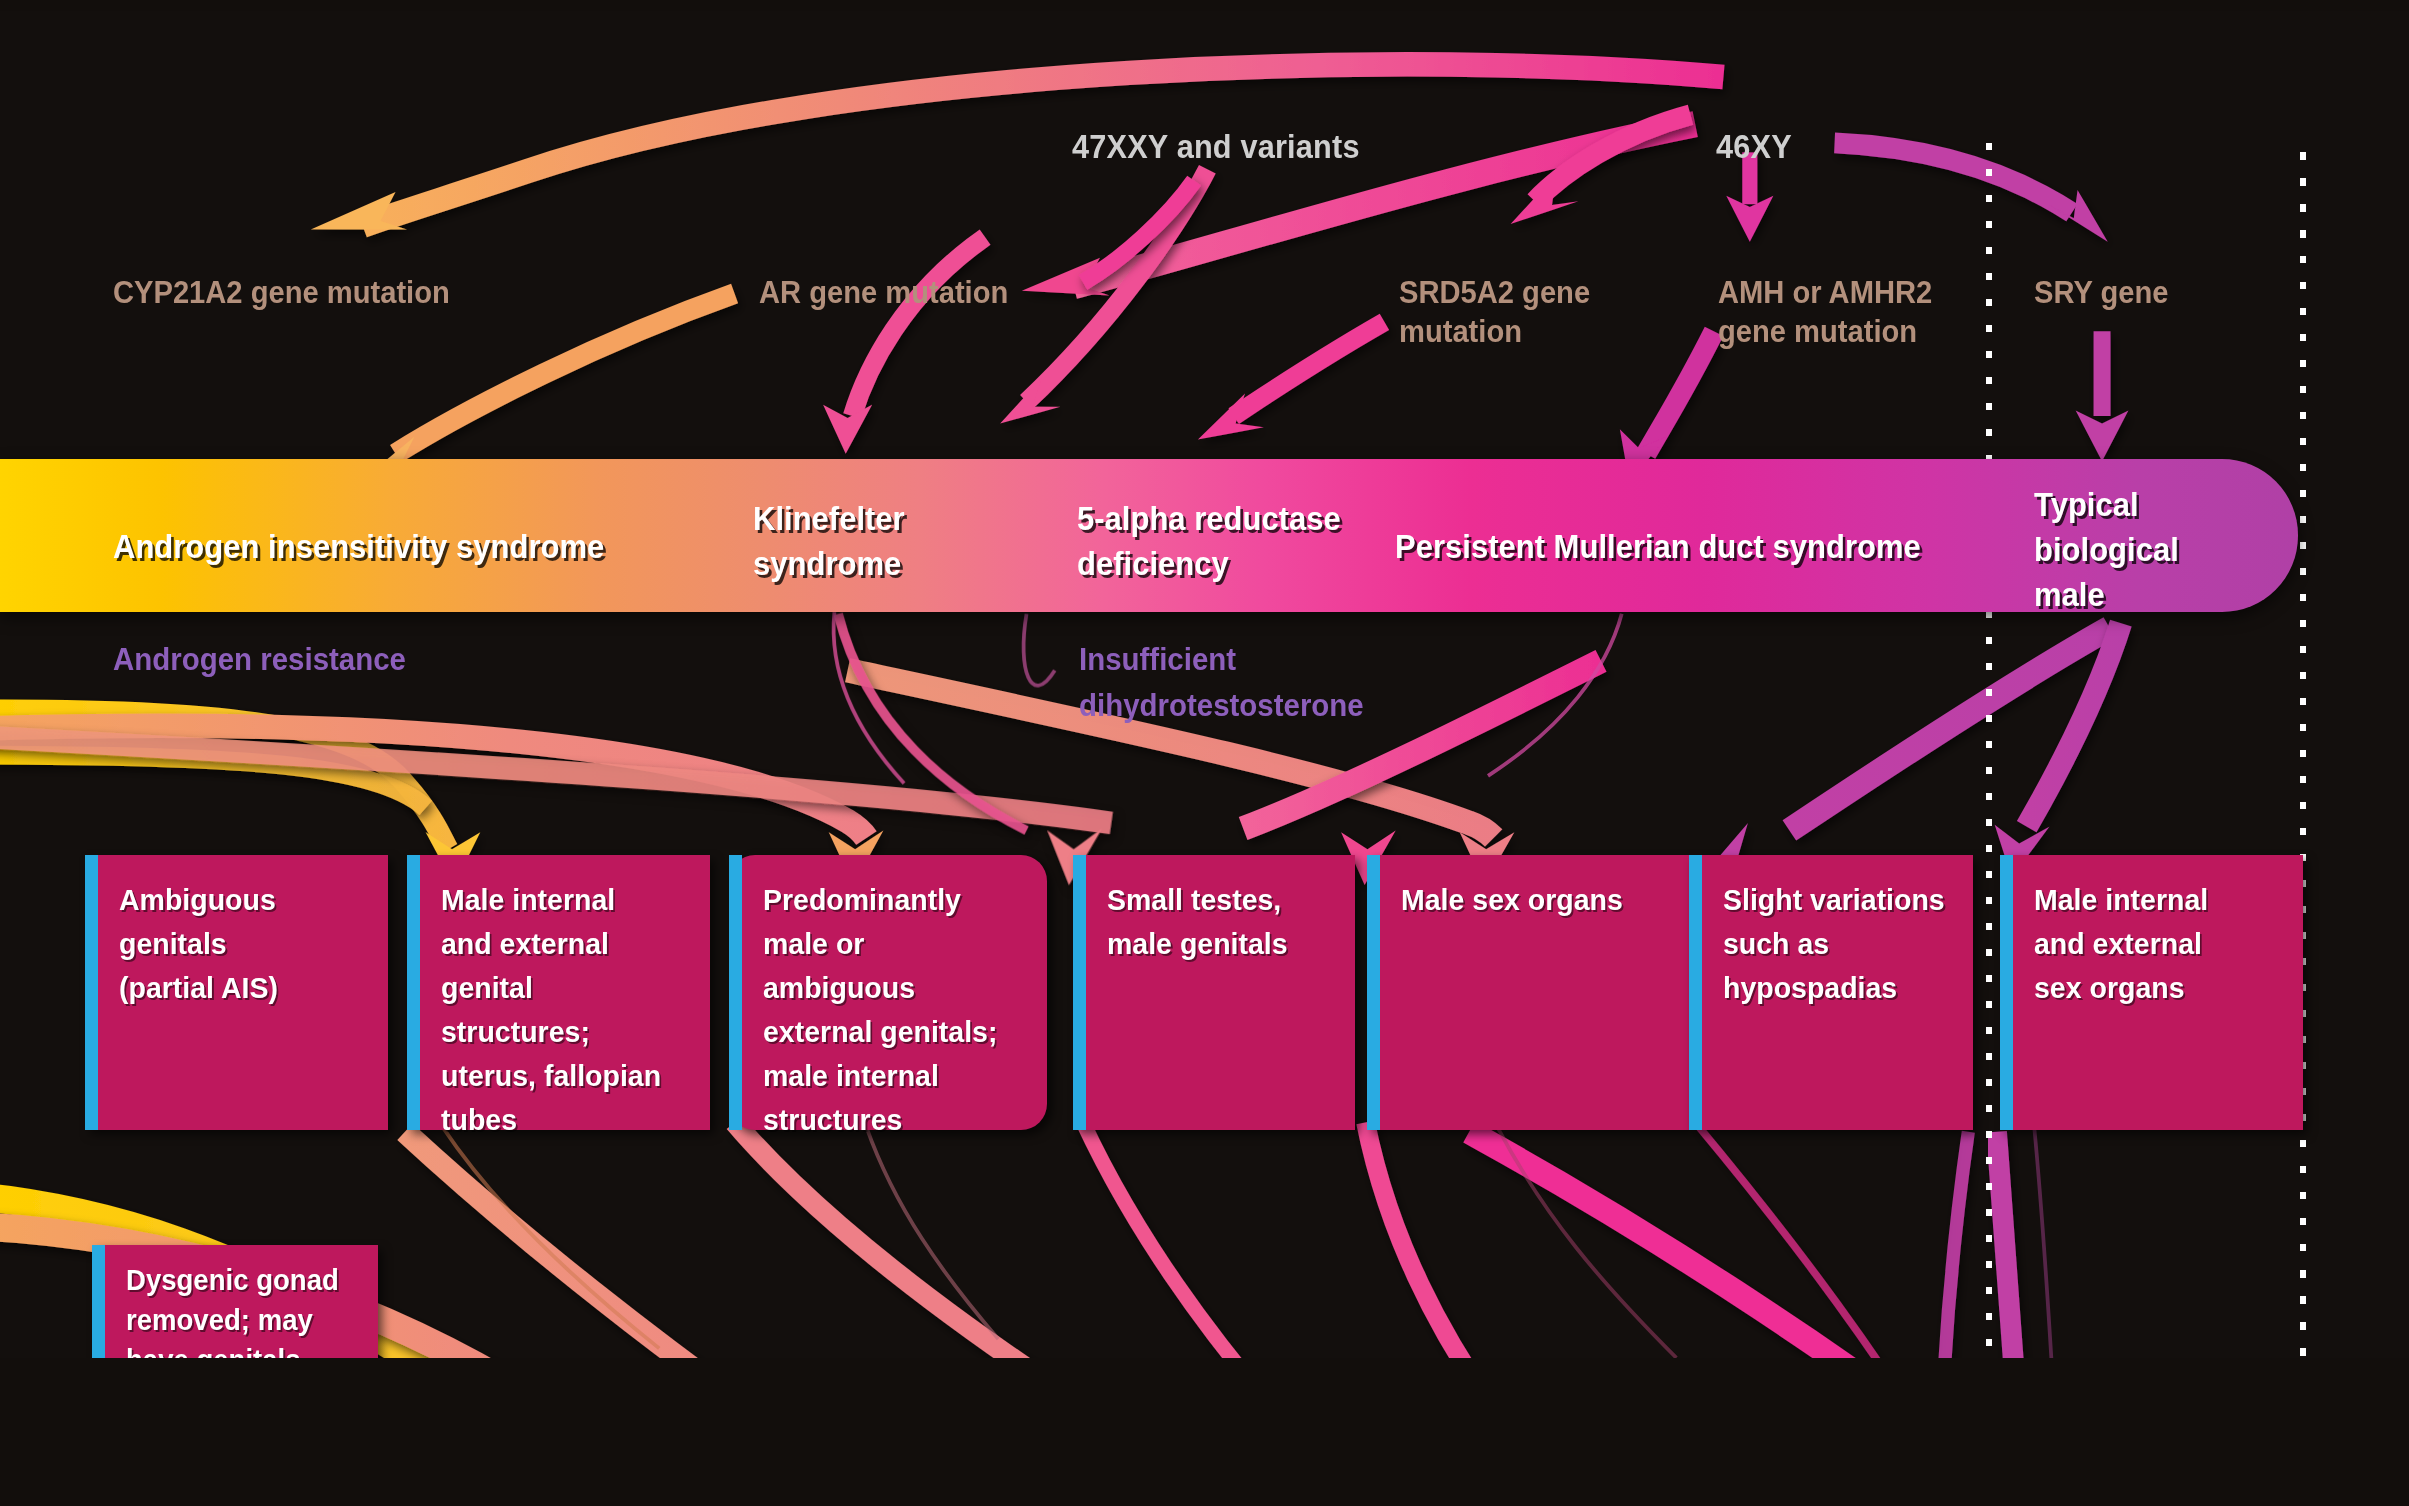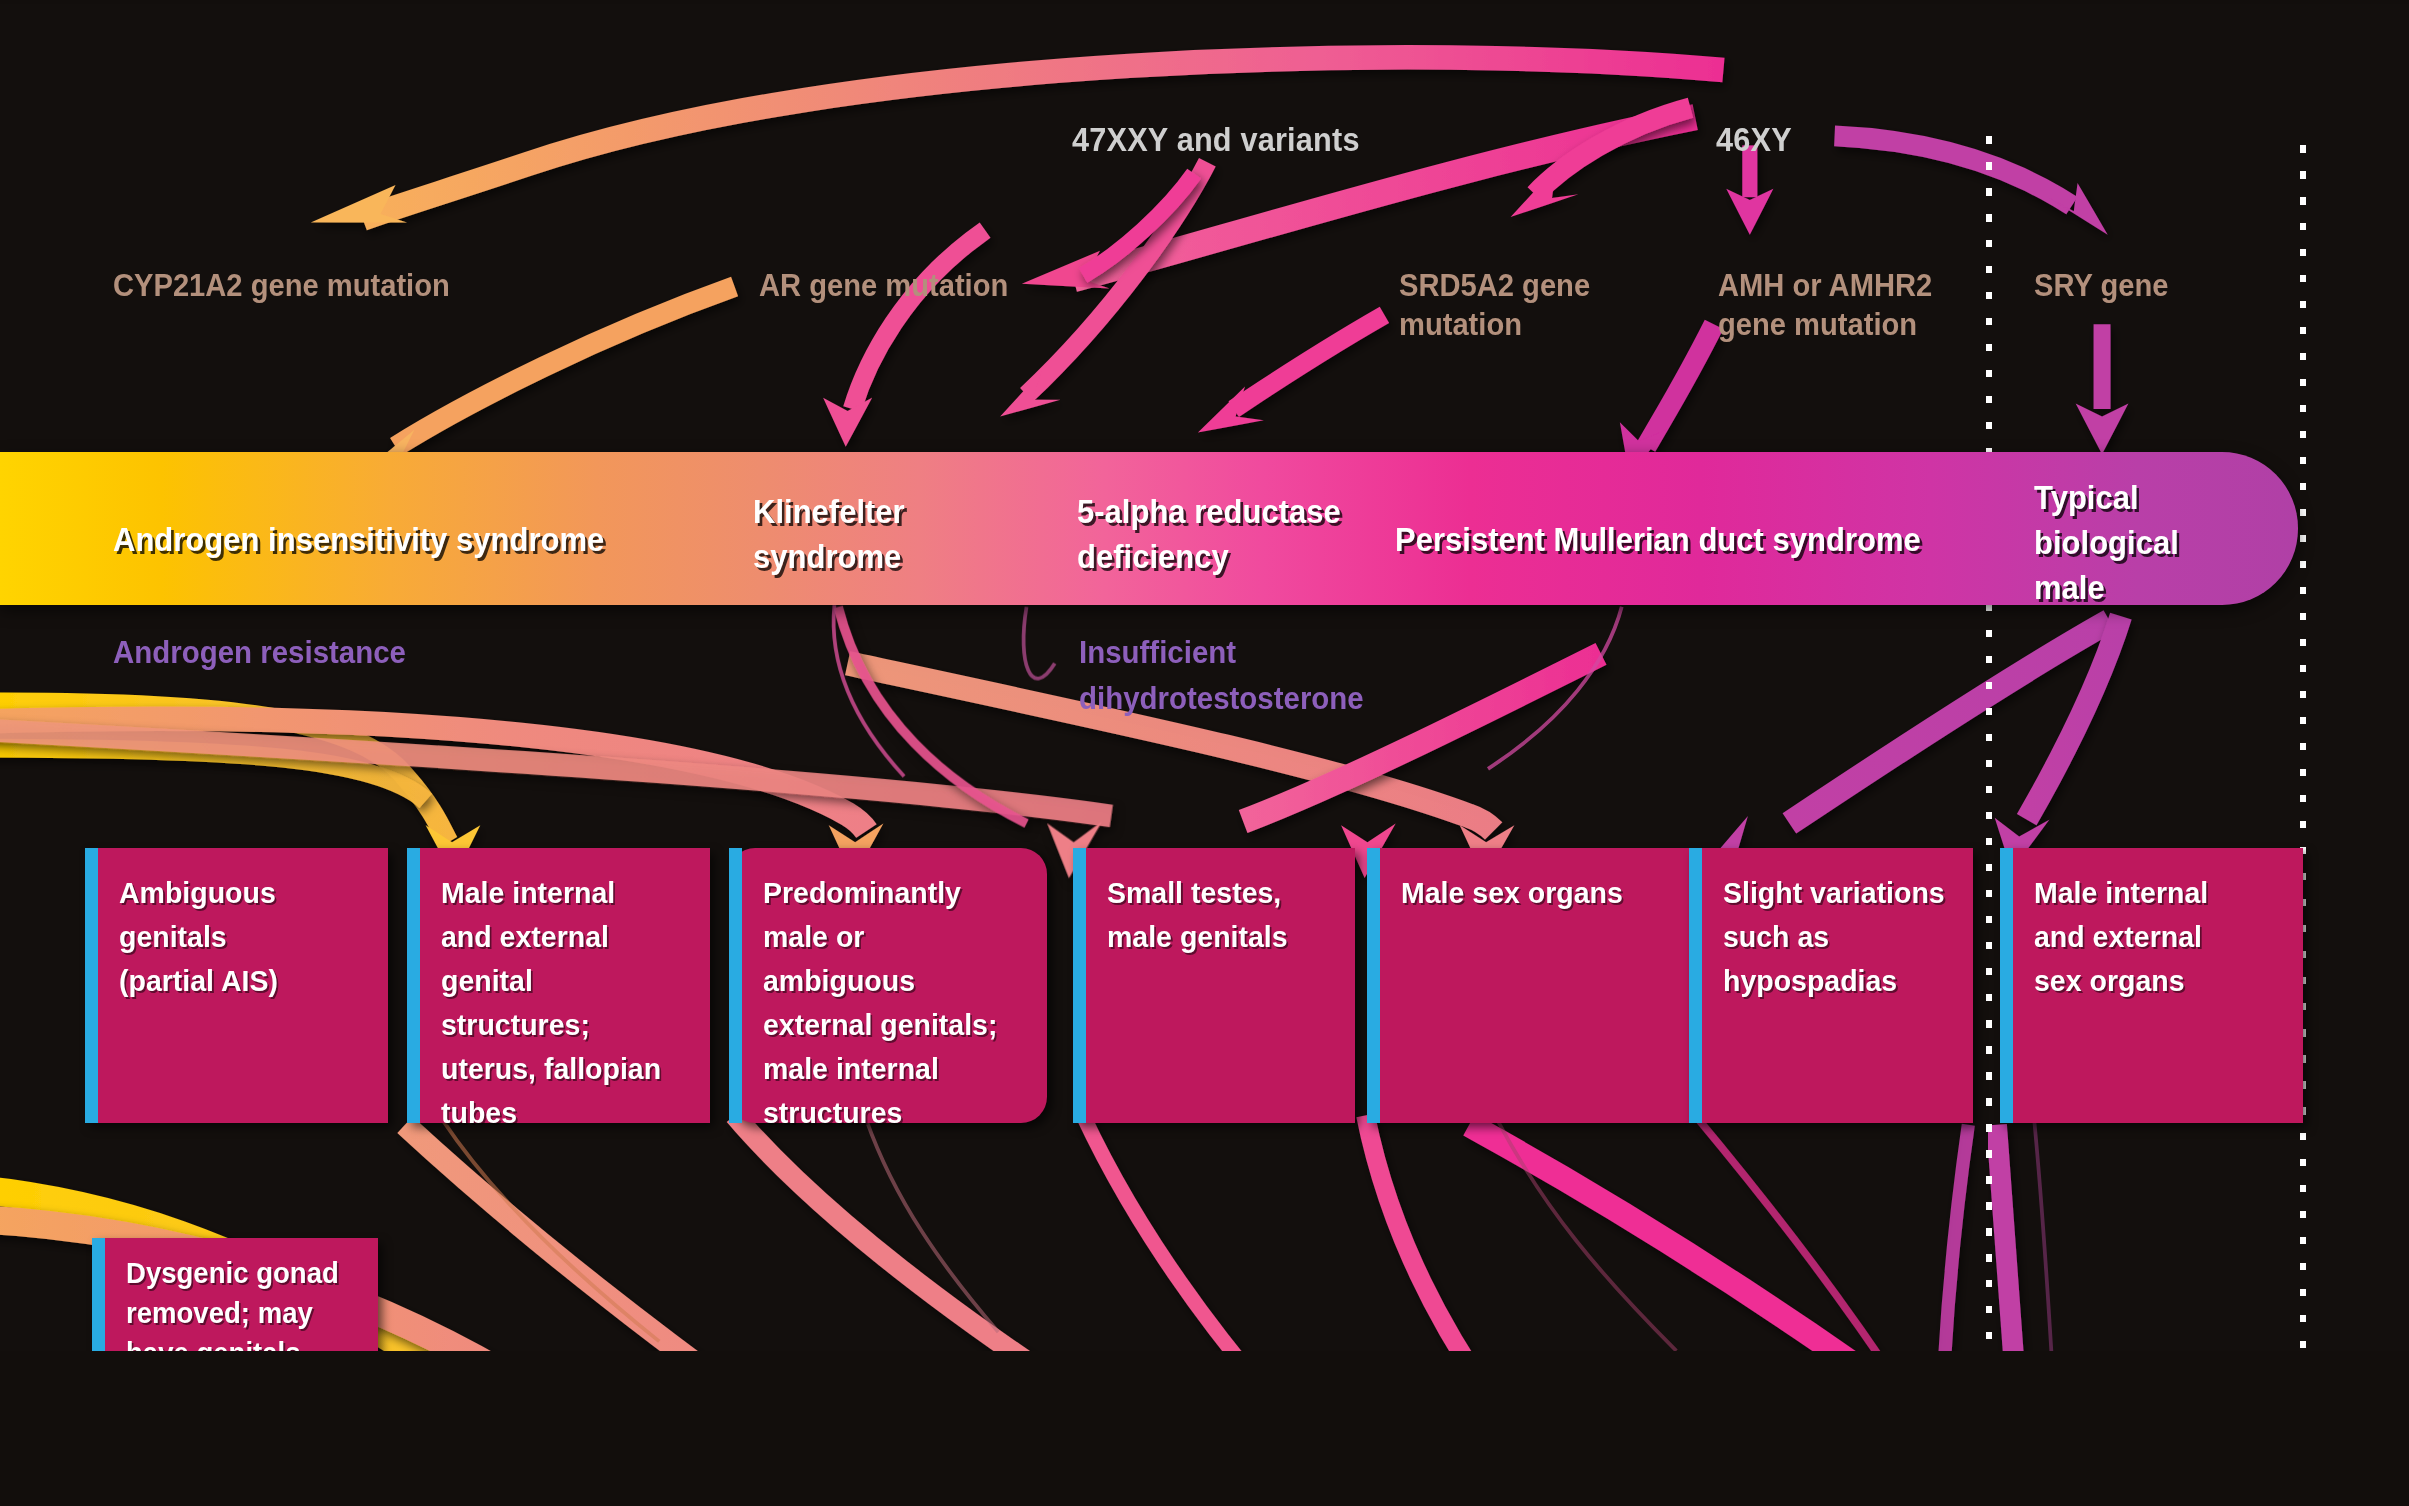--- a/index.html
+++ b/index.html
@@ -1,20 +1,20 @@
 <!DOCTYPE html>
 <html style="font-size:15px"><head>
 <meta charset="utf-8">
 <style>
   html,body{margin:0;padding:0;background:#120e0c;}
   body{
     font-family:"Liberation Sans", sans-serif;
     width:2410px;height:1507px;overflow:hidden;position:relative;
   }
-  #stage{position:absolute;left:0;top:4px;width:2410px;height:1347px;background:#130f0d;overflow:hidden;text-decoration:underline;}
+  #stage{position:absolute;left:0;top:11px;width:2410px;height:1347px;background:#130f0d;overflow:hidden;text-decoration:underline;}
   #ribbons{position:absolute;left:0;top:0;width:2410px;height:1507px;}
 
   
   .karyo{
     position:absolute;color:#cfcfcf;font-size:33px;font-weight:700;
     letter-spacing:0.2px;white-space:nowrap;
     font-family:"Liberation Sans", sans-serif;
     transform:scaleX(.93);transform-origin:left center;
   }
   .gene{

